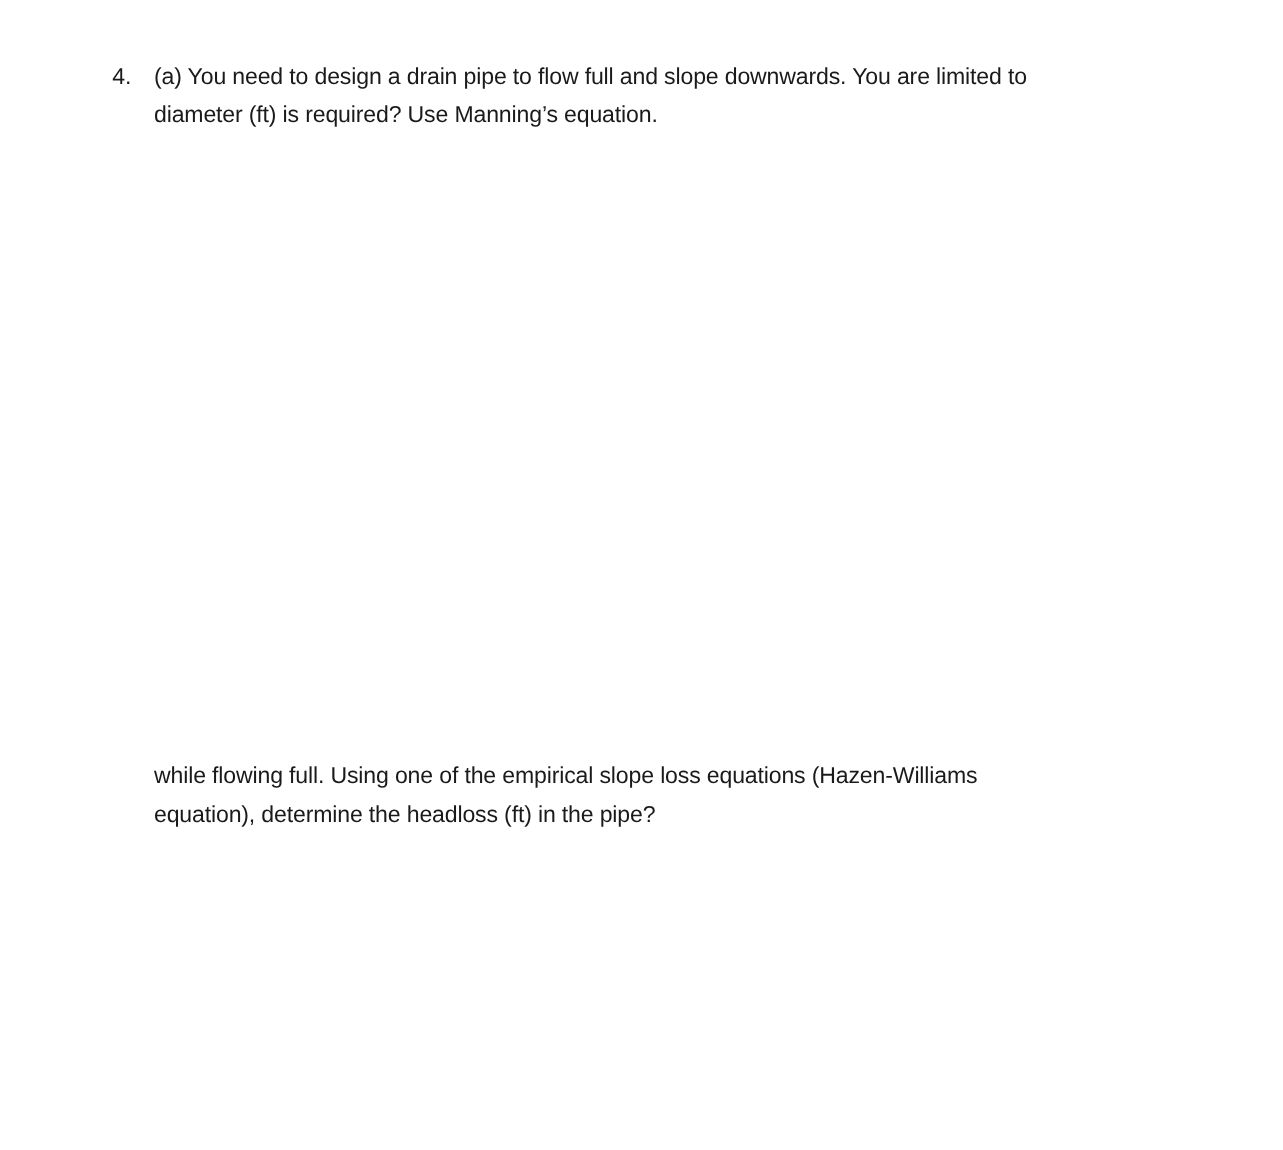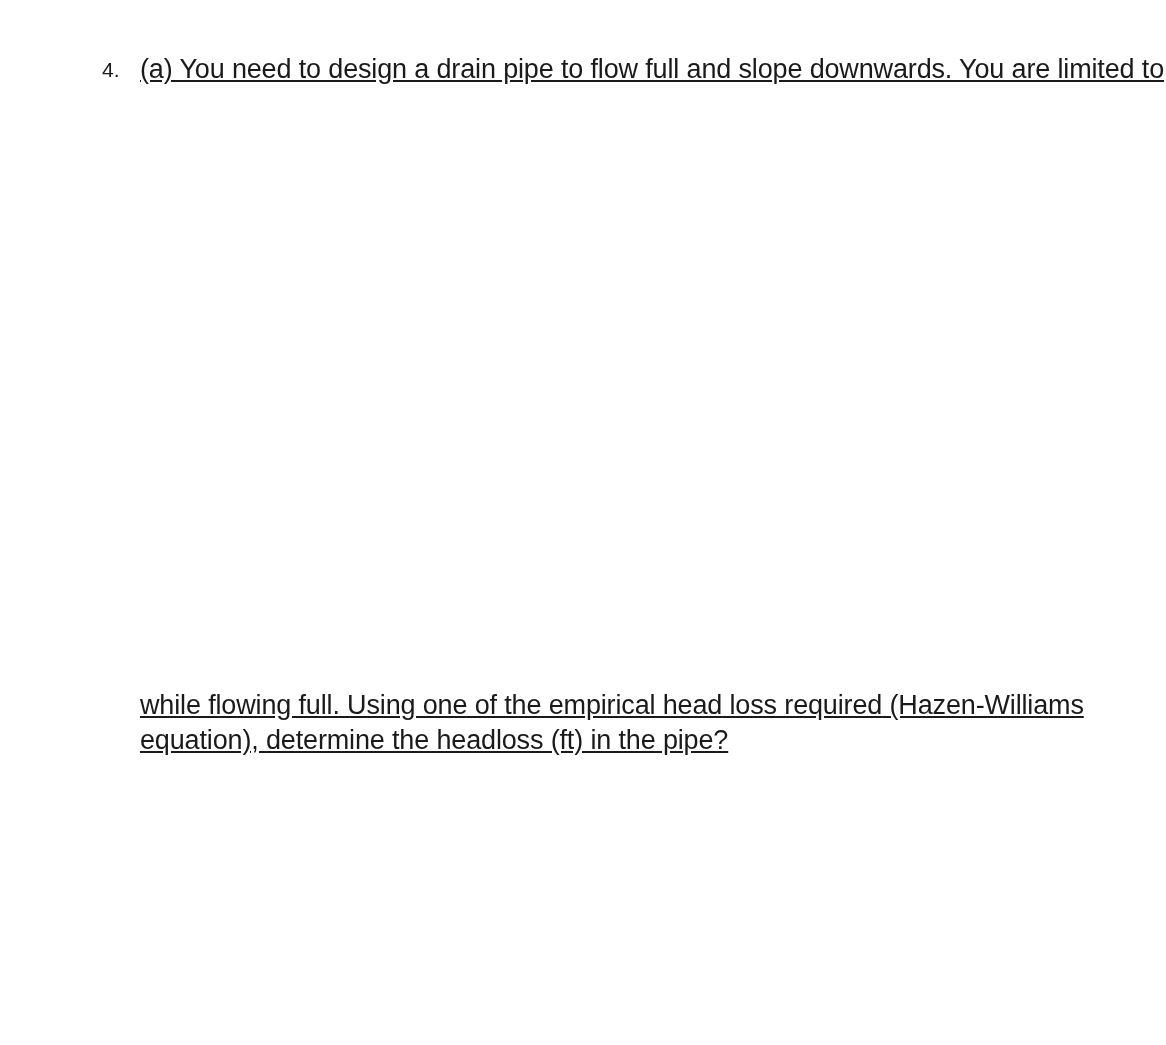--- a/index.html
+++ b/index.html
@@ -25,39 +25,39 @@
       position: absolute;
       left: 0;
       top: 0;
       font-size: 21px;
       line-height: 35px;
     }
     .part {
       position: absolute;
       left: 38px;
       width: 900px;
-      font-size: 27px;
+      font-size: 21px;
       line-height: 35px;
       letter-spacing: -0.15px;
-      text-decoration: underline;
     }
     .part-a { top: 0; }
     .part-b { top: 636px; }
     .line {
       display: block;
       white-space: nowrap;
     }
   </style>
 </head>
 <body>
 
 <div class="question">
   <span class="q-number">4.</span>
 
   <div class="part part-a">
     <span class="line">(a) You need to design a drain pipe to flow full and slope downwards. You are limited to</span>
+    <span class="line">diameter (ft) is required? Use Manning’s equation.</span>
   </div>
 
   <div class="part part-b">
-    <span class="line">while flowing full. Using one of the empirical head loss required (Hazen-Williams</span>
+    <span class="line">while flowing full. Using one of the empirical slope loss equations (Hazen-Williams</span>
     <span class="line">equation), determine the headloss (ft) in the pipe?</span>
   </div>
 </div>
 
 </body></html>

